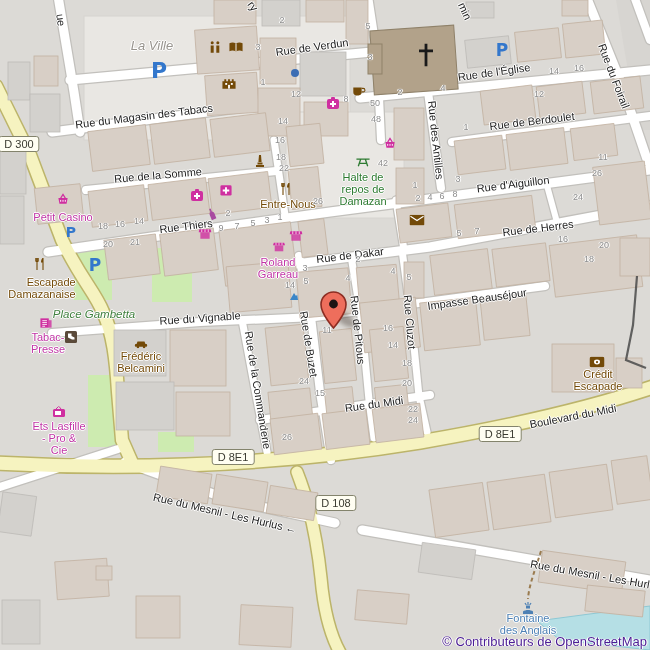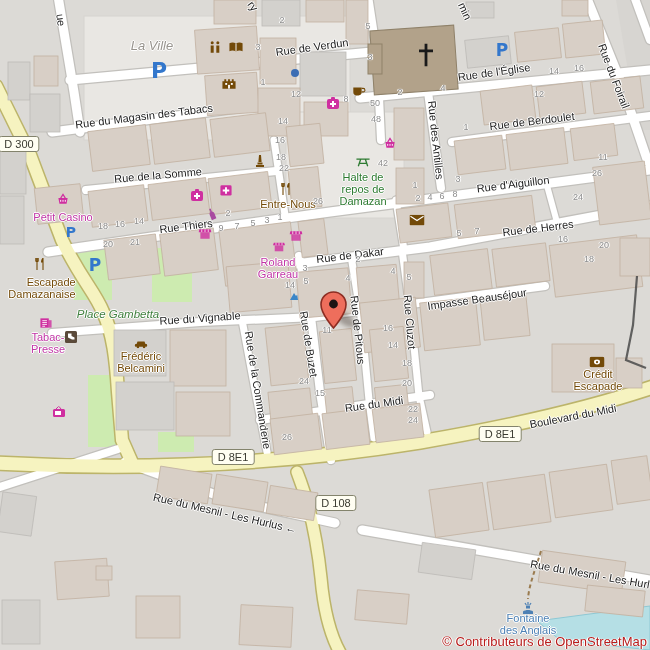--- a/index.html
+++ b/index.html
@@ -11,31 +11,31 @@
   .g{fill:#d3d1cd;stroke:#bdbbb7;stroke-width:.8;}
   .street{position:absolute;font-size:11px;color:#1d1d1d;white-space:nowrap;
     text-shadow:0 0 2px #fff,1px 0 0 #fff,-1px 0 0 #fff,0 1px 0 #fff,0 -1px 0 #fff;}
   .hn{position:absolute;font-size:9px;color:#8d8d8d;white-space:nowrap;
     text-shadow:0 0 2px #fff,1px 0 0 #fff,-1px 0 0 #fff;transform:translate(-50%,-50%);}
   .poi{position:absolute;font-size:11px;line-height:1.08;text-align:center;
     transform:translate(-50%,0);white-space:nowrap;
     text-shadow:0 0 2px #fff,1px 0 0 #fff,-1px 0 0 #fff,0 1px 0 #fff,0 -1px 0 #fff;}
   .shop{color:#c135a6;} .amen{color:#734a08;} .leis{color:#2c7a30;}
   .wat{color:#4d80b4;} .place{color:#98948e;font-size:13px;}
-  .square{color:#41803f;font-style:italic;font-size:11.5px;margin-left:24px;}
+  .square{color:#41803f;font-style:italic;font-size:11.5px;}
   .badge{position:absolute;transform:translate(-50%,-50%);font-size:11px;color:#3a3a30;
     background:#fffef2;border:1.2px solid #83836c;border-radius:3px;padding:0 5px;line-height:14px;}
   .micon{position:absolute;transform:translate(-50%,-50%);line-height:0;}
   .micon svg{display:block;}
   .pktxt{color:#3377cc;font-weight:bold;font-family:"DejaVu Sans",sans-serif;line-height:1;}
   .dotic{border-radius:50%;background:#3c6eb4;}
   #title{position:absolute;left:2px;top:0;font-size:13.5px;color:#3c5271;z-index:20;
     background:rgba(255,255,255,.45);padding:1px 4px;
     text-shadow:0 0 2px #fff;}
-  #attrib{position:absolute;right:3px;bottom:1px;font-size:13px;color:#b91c1c;z-index:20;
+  #attrib{position:absolute;right:3px;bottom:1px;font-size:13px;color:#4c1d95;z-index:20;
     text-shadow:0 0 2px #fff,1px 0 0 #fff,-1px 0 0 #fff;}
   #marker{position:absolute;left:320px;top:291px;z-index:10;}
   #marker-shadow{position:absolute;left:331px;top:313px;width:26px;height:11px;z-index:9;
     background:rgba(50,35,25,.35);border-radius:50%;filter:blur(2px);transform:rotate(35deg);}
 </style>
 </head>
 <body>
 
 <div id="map">
   <svg id="base" width="650" height="650" viewBox="0 0 650 650">
@@ -258,20 +258,25 @@
         <div>Place Gambetta</div>
       </div>
       <div class="poi shop" style="left: 48px; top: 332px;">
         <div>Tabac-</div>
         <div>Presse</div>
       </div>
       <div class="poi amen" style="left: 141px; top: 351px;">
         <div>Frédéric</div>
         <div>Belcamini</div>
       </div>
+      <div class="poi shop" style="left: 59px; top: 421px;">
+        <div>Ets Lasfille</div>
+        <div>- Pro &amp;</div>
+        <div>Cie</div>
+      </div>
       <div class="poi shop" style="left: 278px; top: 257px;">
         <div>Roland</div>
         <div>Garreau</div>
       </div>
       <div class="poi amen" style="left: 288px; top: 199px;">
         <div>Entre-Nous</div>
       </div>
       <div class="poi leis" style="left: 363px; top: 172px;">
         <div>Halte de</div>
         <div>repos de</div>

